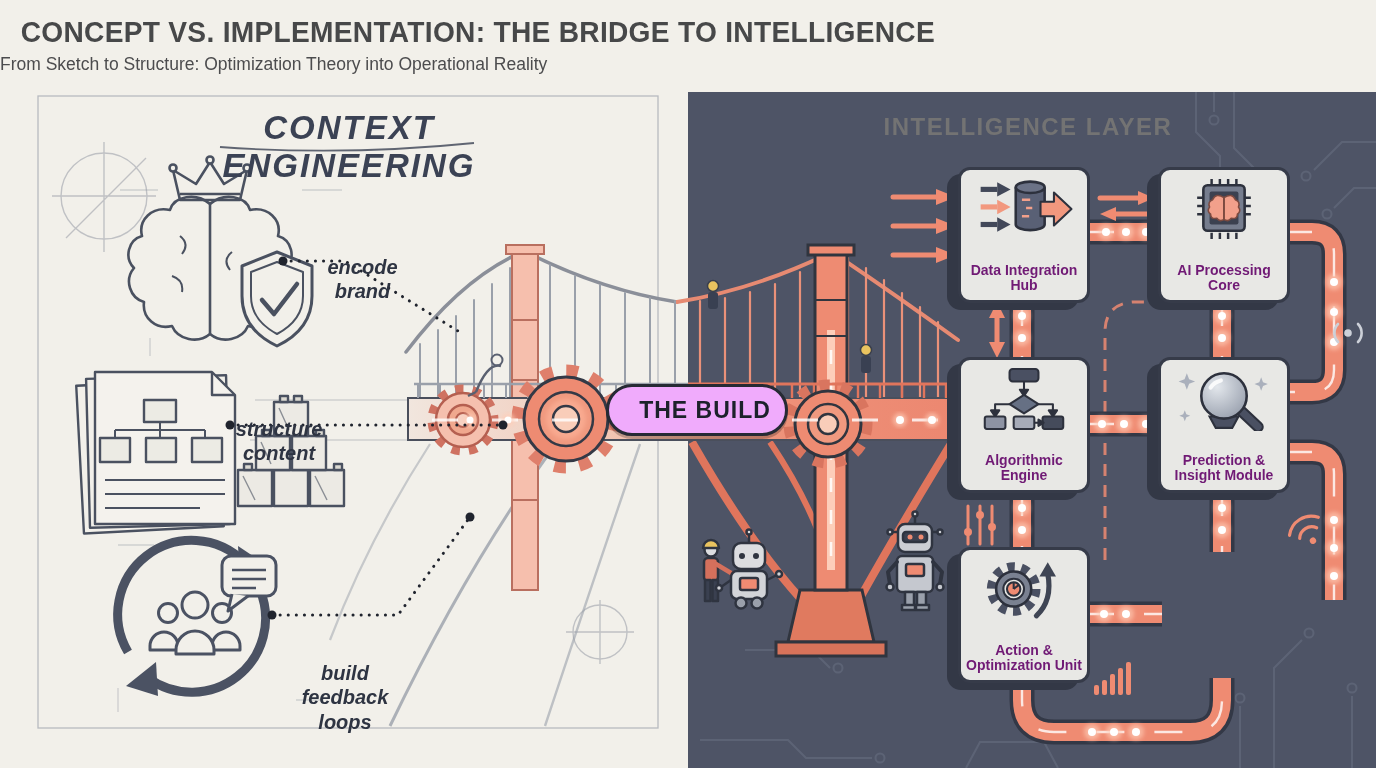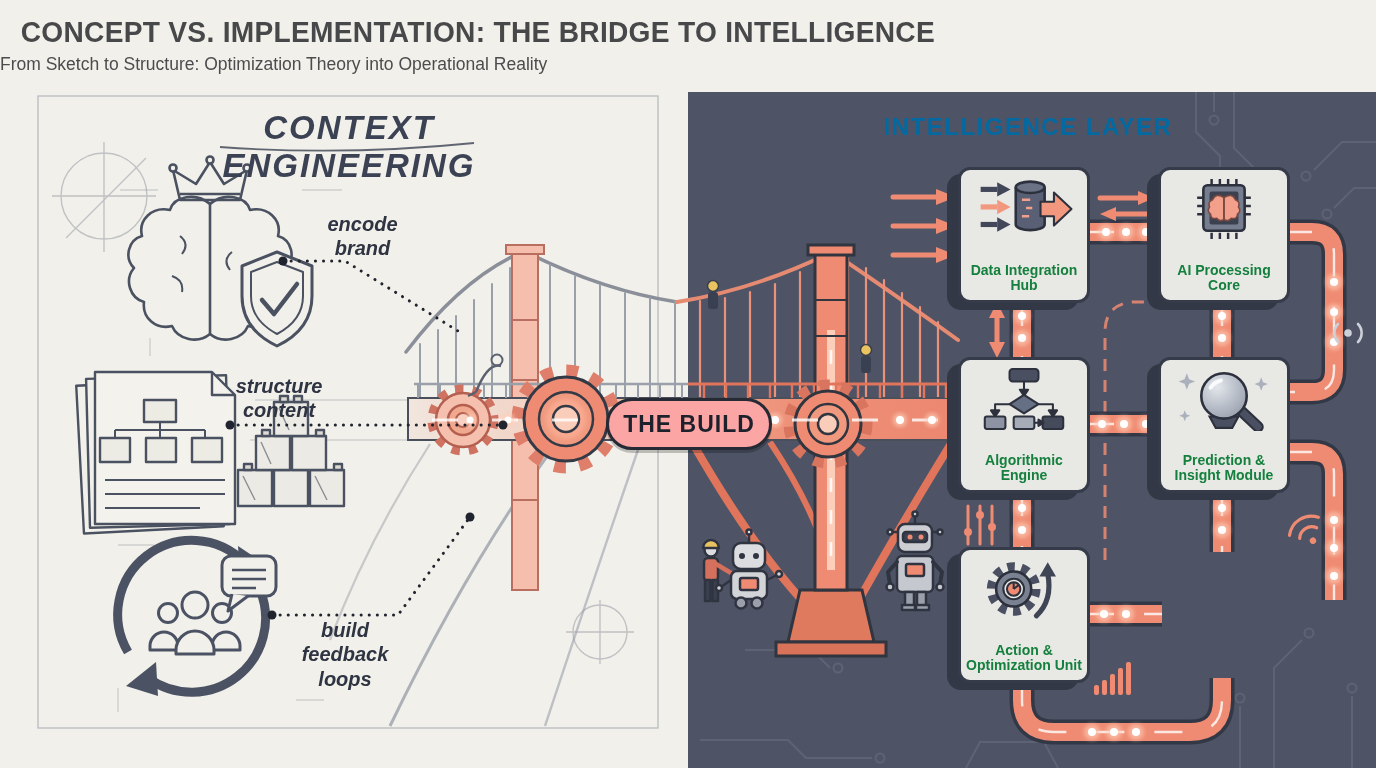--- a/index.html
+++ b/index.html
@@ -6,33 +6,33 @@
   .canvas{position:relative;width:1376px;height:768px;background:#f2f0ea;overflow:hidden;
           font-family:"Liberation Sans",sans-serif;}
   .right-bg{position:absolute;left:688px;top:92px;width:688px;height:676px;background:#4e5466;}
   .art{position:absolute;left:0;top:0;z-index:1;}
   .header{position:absolute;top:16px;left:0;width:100%;text-align:left;z-index:2;}
   .title{margin:0;font-size:29px;font-weight:800;color:#474849;letter-spacing:.3px;transform:scaleX(.97);}
   .subtitle{margin:5px 0 0;font-size:17.5px;color:#4c4c4e;}
   .left-heading{position:absolute;left:206px;top:109px;width:286px;text-align:center;z-index:2;
     font-style:italic;font-weight:600;font-size:33px;color:#3b4254;letter-spacing:2px;}
   .annotation{position:absolute;z-index:2;font-style:italic;font-weight:600;font-size:20px;
-    color:#2e3442;text-align:center;white-space:pre-line;line-height:1.22;}
+    color:#2e3442;text-align:center;white-space:pre-line;line-height:1.22;margin-top:43px;}
   .right-heading{position:absolute;left:876px;top:113px;width:304px;text-align:center;z-index:2;
-    font-weight:700;font-size:24px;color:#0369a1;letter-spacing:1.5px;}
+    font-weight:700;font-size:24px;color:#737373;letter-spacing:1.5px;}
   .module{position:absolute;width:132px;height:136px;z-index:2;}
   .module-back{position:absolute;left:-11px;top:7px;width:132px;height:136px;background:#333846;border-radius:14px;}
   .module-face{position:absolute;left:0;top:0;right:0;bottom:0;background:#e8e8e5;border:3px solid #363b49;
     border-radius:12px;display:flex;flex-direction:column;align-items:center;justify-content:space-between;
     padding:7px 3px 6px;box-sizing:border-box;}
   .mod-icon{flex:0 0 auto;}
-  .module-label{font-size:14px;font-weight:700;color:#15803d;text-align:center;white-space:pre-line;line-height:1.12;}
-  .pill{position:absolute;left:606px;top:398px;width:160px;height:46px;z-index:3;background:#fca5a5;
+  .module-label{font-size:14px;font-weight:700;color:#701a75;text-align:center;white-space:pre-line;line-height:1.12;}
+  .pill{position:absolute;left:606px;top:384px;width:160px;height:46px;z-index:3;background:#f0abfc;
     border:3px solid #262a34;border-radius:26px;display:flex;align-items:center;justify-content:center;
-    font-size:23px;font-weight:800;color:#1d212b;letter-spacing:1px;box-shadow:0 3px 0 rgba(0,0,0,.22);}
+    font-size:23px;font-weight:800;color:#1d212b;letter-spacing:1px;box-shadow:0 3px 0 rgba(0,0,0,.22);padding-left:16px;}
 </style>
 </head>
 <body>
 
 <div class="canvas">
   <div class="right-bg"></div>
 
   <svg class="art" width="1376" height="768" viewBox="0 0 1376 768">
     <defs>
       <linearGradient id="deckgrad" x1="0" y1="0" x2="1" y2="0">

